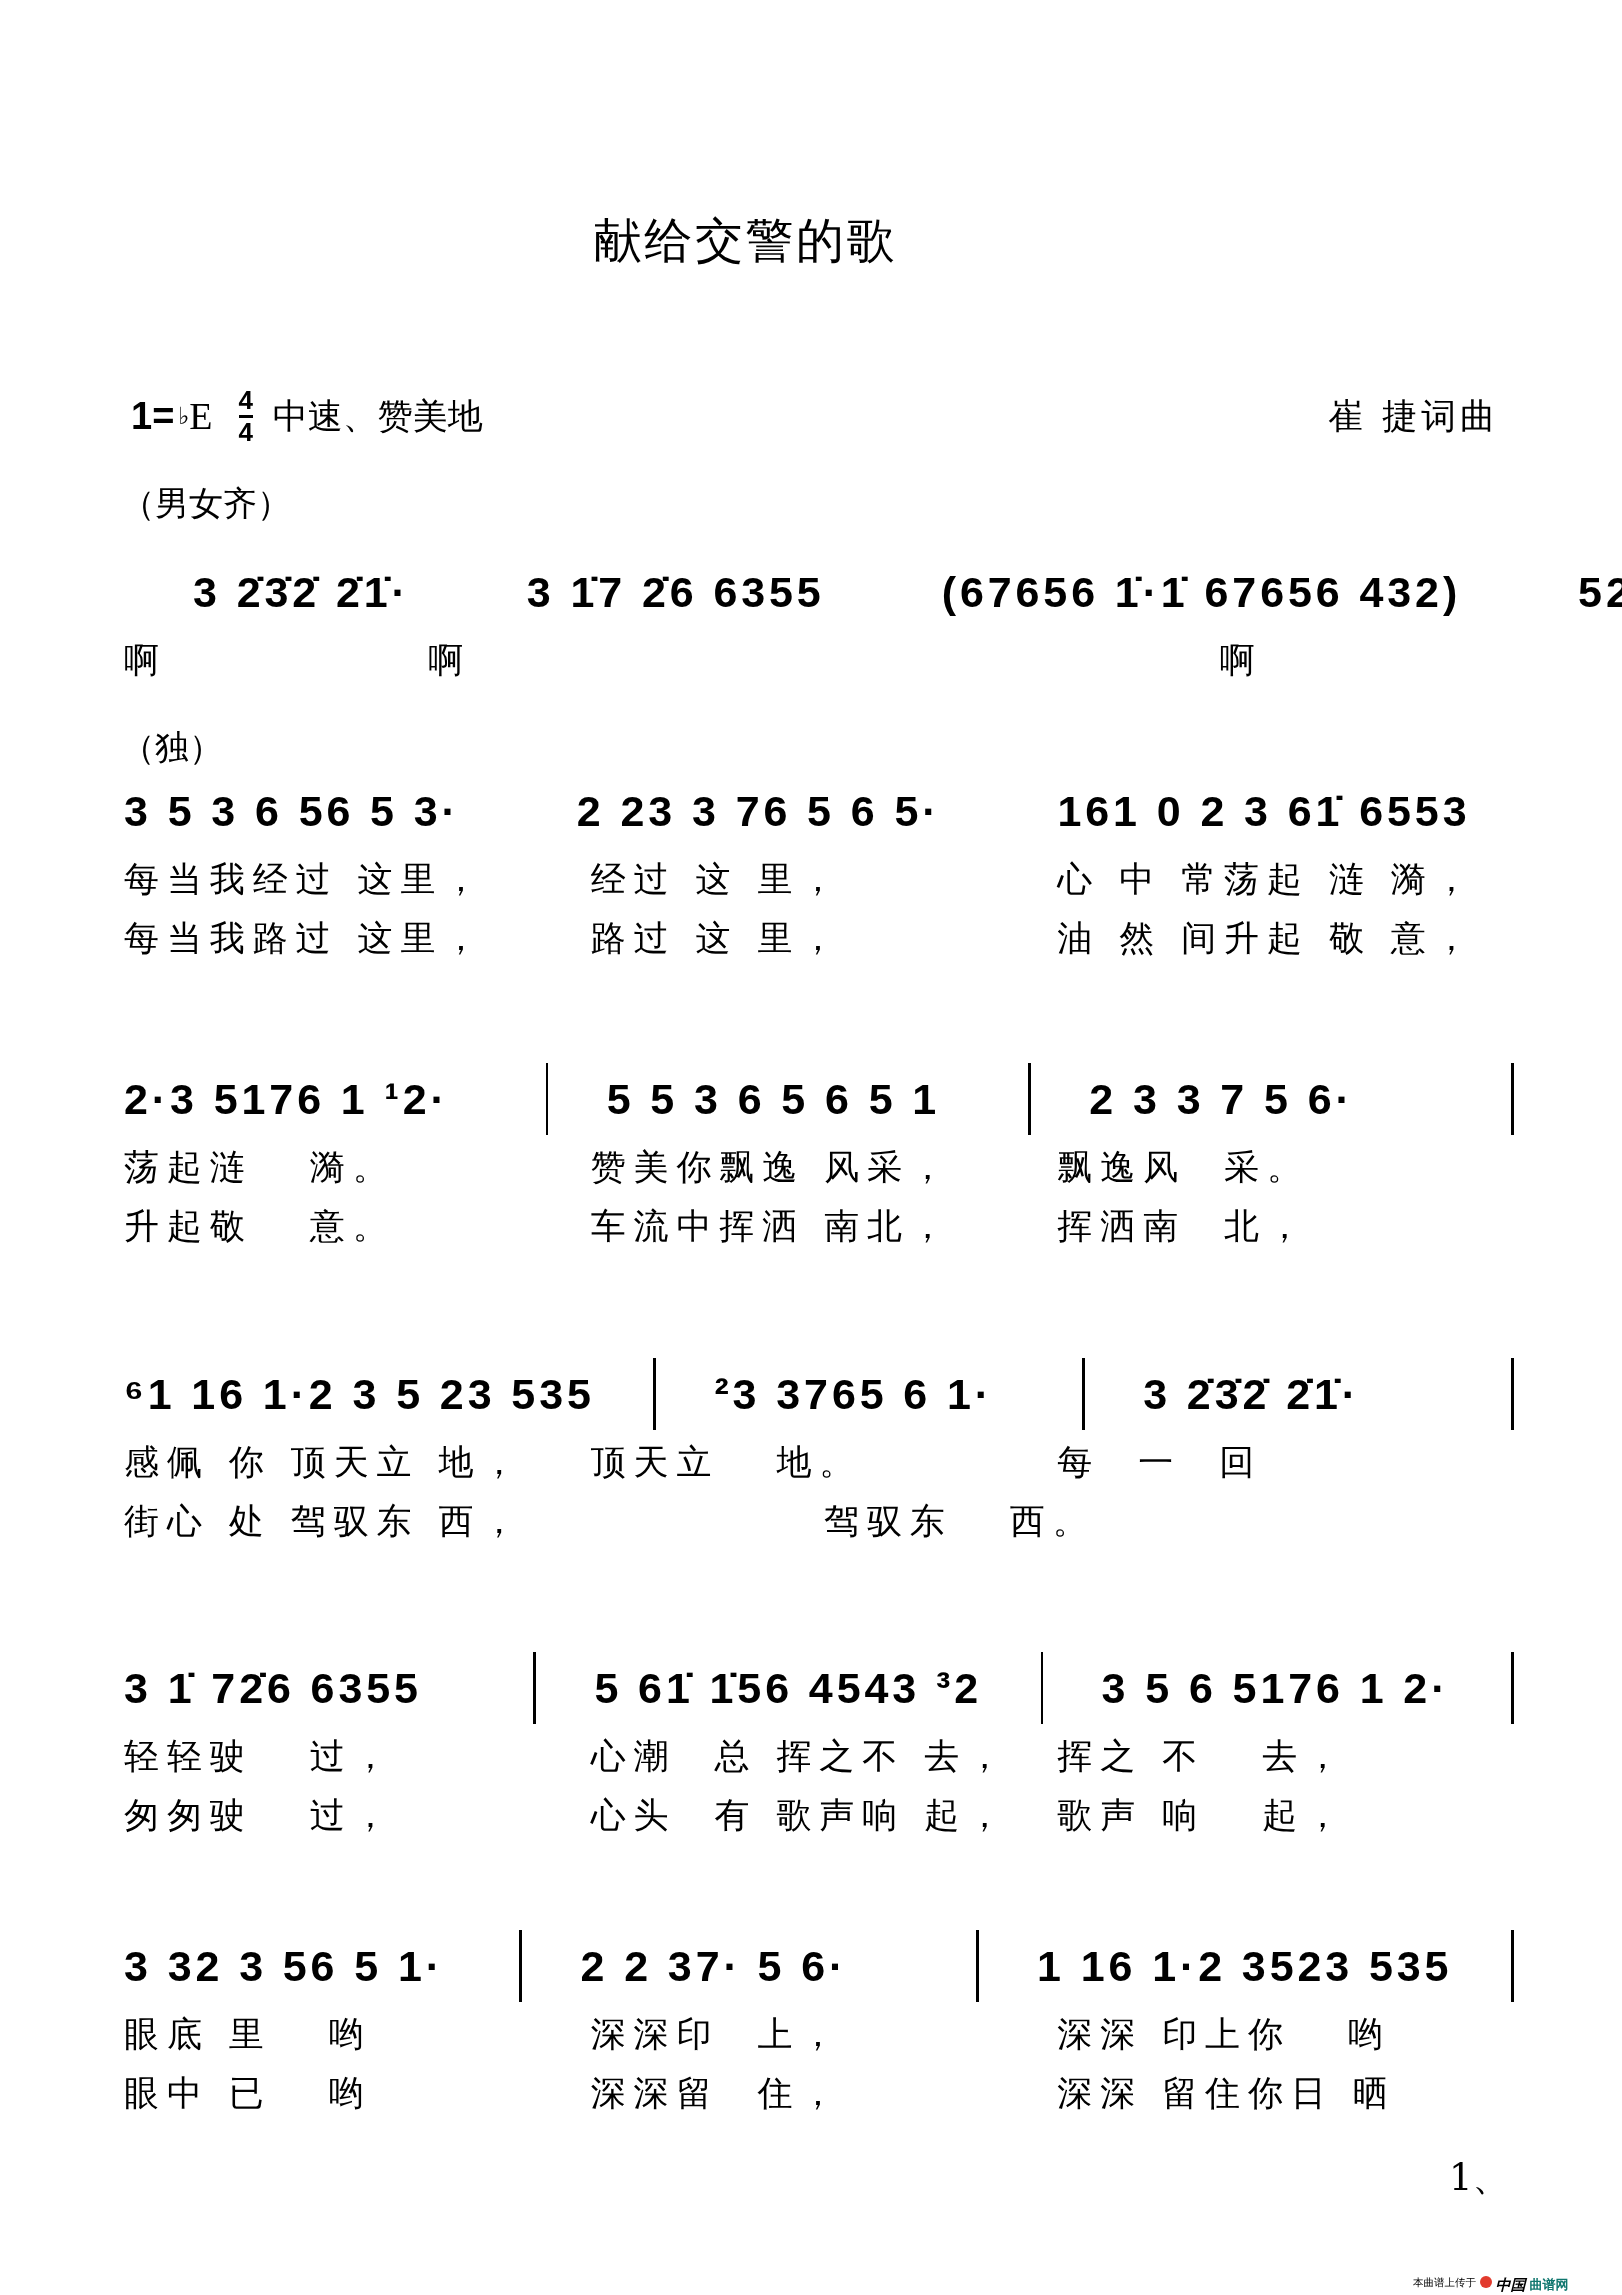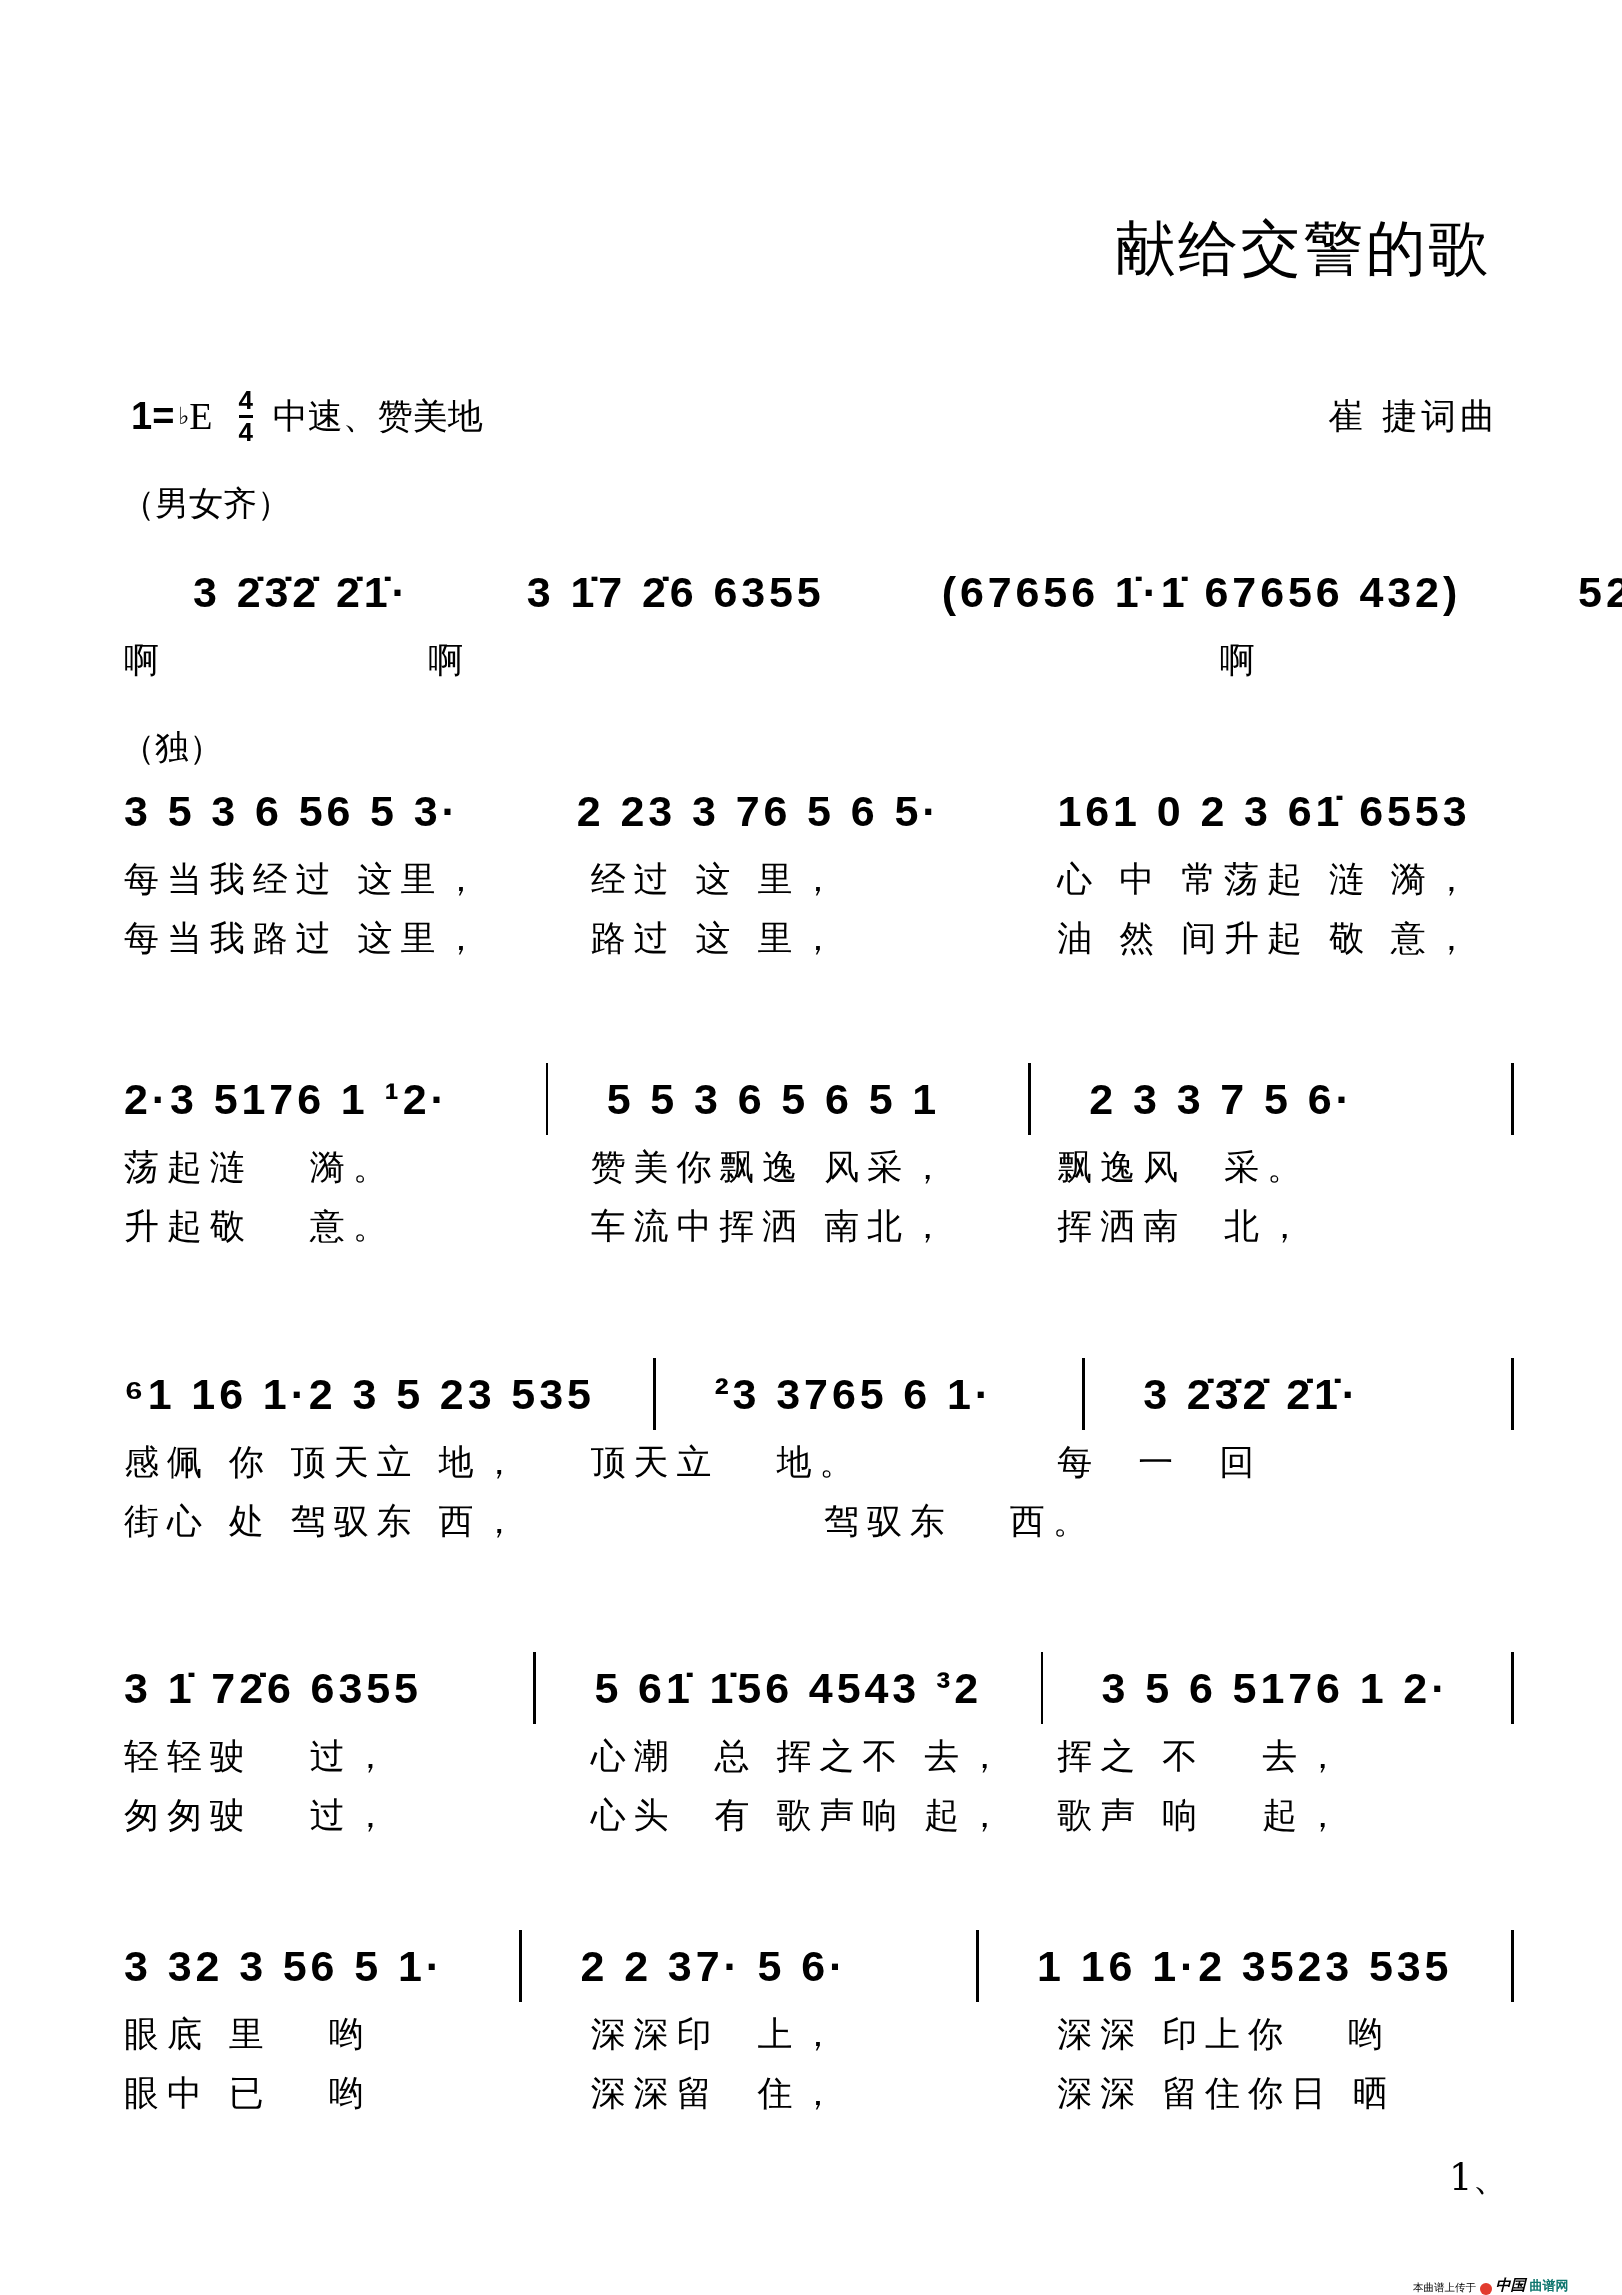--- a/index.html
+++ b/index.html
@@ -1,34 +1,34 @@
 <!DOCTYPE html>
 <html style="font-size:10.5px"><head>
 <meta charset="utf-8">
 <style>
   html,body{margin:0;padding:0;background:#fff;}
   body{width:1623px;height:2295px;position:relative;overflow:hidden;color:#000;
        font-family:"DejaVu Serif","Liberation Serif",serif;}
-  .title{position:absolute;top:209px;left:0;width:1491px;text-align:right;font-size:60px;letter-spacing:2.6px;}
+  .title{position:absolute;top:209px;left:0;width:1491px;text-align:center;font-size:48px;letter-spacing:2.6px;}
   .key{position:absolute;top:386px;left:131px;font-family:"Liberation Sans",sans-serif;font-size:38px;font-weight:bold;display:flex;align-items:center;}
   .key .flat{font-size:23.6px;vertical-align:super;margin-left:3.9px;font-weight:normal;}
   .key .E{font-family:"Liberation Serif",serif;font-weight:normal;font-size:38px;}
   .timesig{display:inline-flex;flex-direction:column;align-items:center;margin:0 19.6px 0 26px;font-size:26px;line-height:29px;}
   .timesig .bar{width:14.4px;height:2.6px;background:#000;}
   .tempo{font-family:"DejaVu Sans",sans-serif;font-weight:normal;font-size:35px;}
   .author{position:absolute;top:393px;right:124px;font-family:"DejaVu Sans",sans-serif;font-size:35px;letter-spacing:3.9px;}
   .part{position:absolute;left:121px;font-family:"DejaVu Sans",sans-serif;font-size:34px;}
   .staff{position:absolute;left:124px;width:1400px;}
   .notes{position:relative;height:72px;font-family:"Liberation Sans",sans-serif;font-weight:bold;font-size:43px;white-space:pre;letter-spacing:3.9px;display:flex;align-items:center;gap:48px;}
   .notes .m{flex:1;display:flex;align-items:center;}
   .barline{width:2.6px;height:72px;background:#000;margin:0 10.5px;}
   .lyr{position:relative;font-family:"DejaVu Sans",sans-serif;font-size:35px;display:flex;height:50px;margin-top:9.2px;}
   .lyr .m{flex:1;white-space:pre;letter-spacing:7.9px;}
   .pagenum{position:absolute;left:1449px;top:2153px;font-size:37px;}
-  .footer{position:absolute;left:1413px;top:2276px;font-family:"DejaVu Sans",sans-serif;font-size:10.5px;display:flex;align-items:flex-end;gap:3.9px;}
+  .footer{position:absolute;left:1413px;top:2276px;font-family:"DejaVu Sans",sans-serif;font-size:10.5px;display:flex;align-items:flex-start;gap:3.9px;}
   .footer .logo-dot{width:11.8px;height:11.8px;border-radius:50%;background:#e23b2e;}
   .footer .brand-a{font-weight:bold;font-size:15px;font-style:italic;}
   .footer .brand-b{font-weight:bold;font-size:13px;color:#0f766e;}
 </style>
 </head>
 <body>
 
 <div class="title">献给交警的歌</div>
 
 <div class="key">

